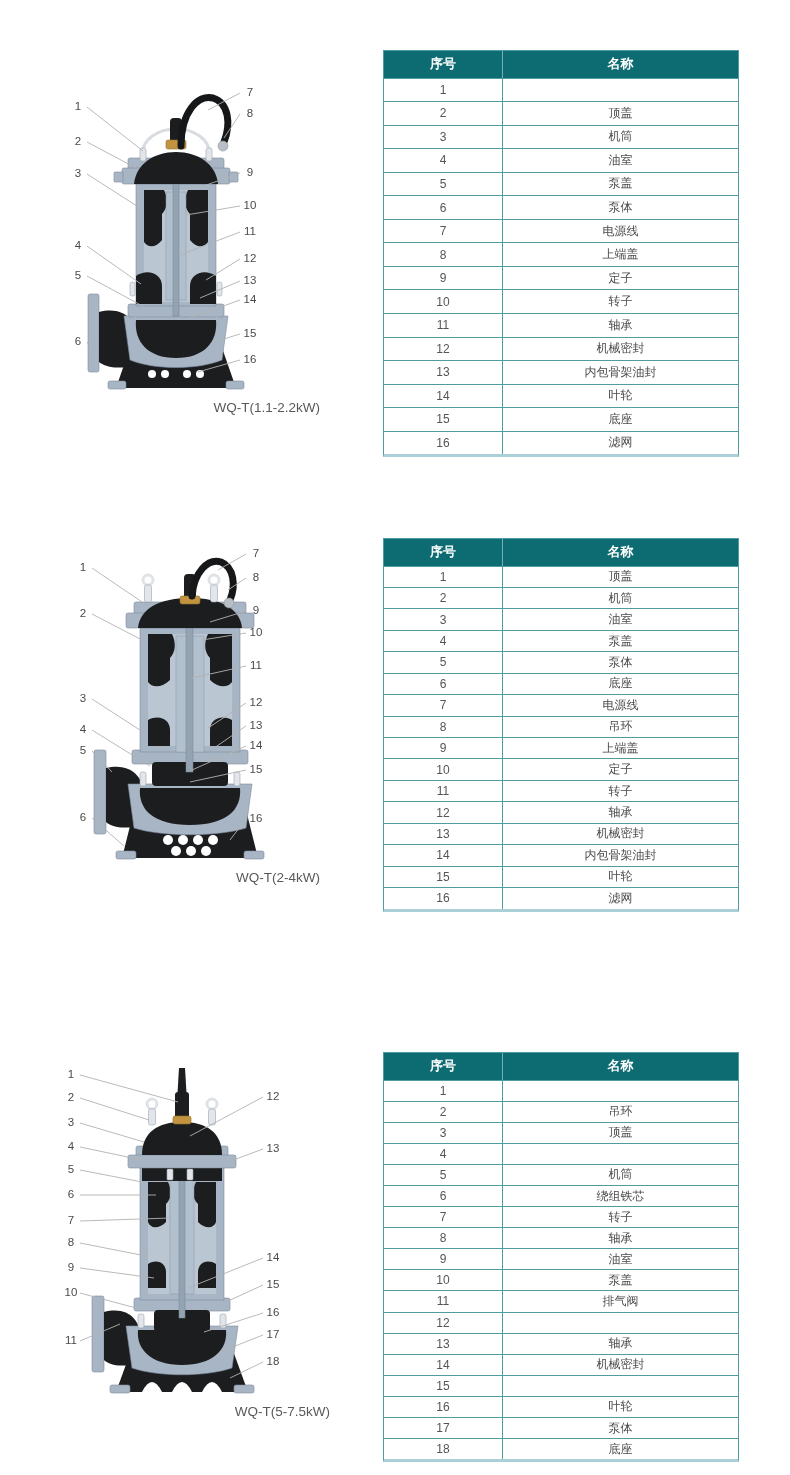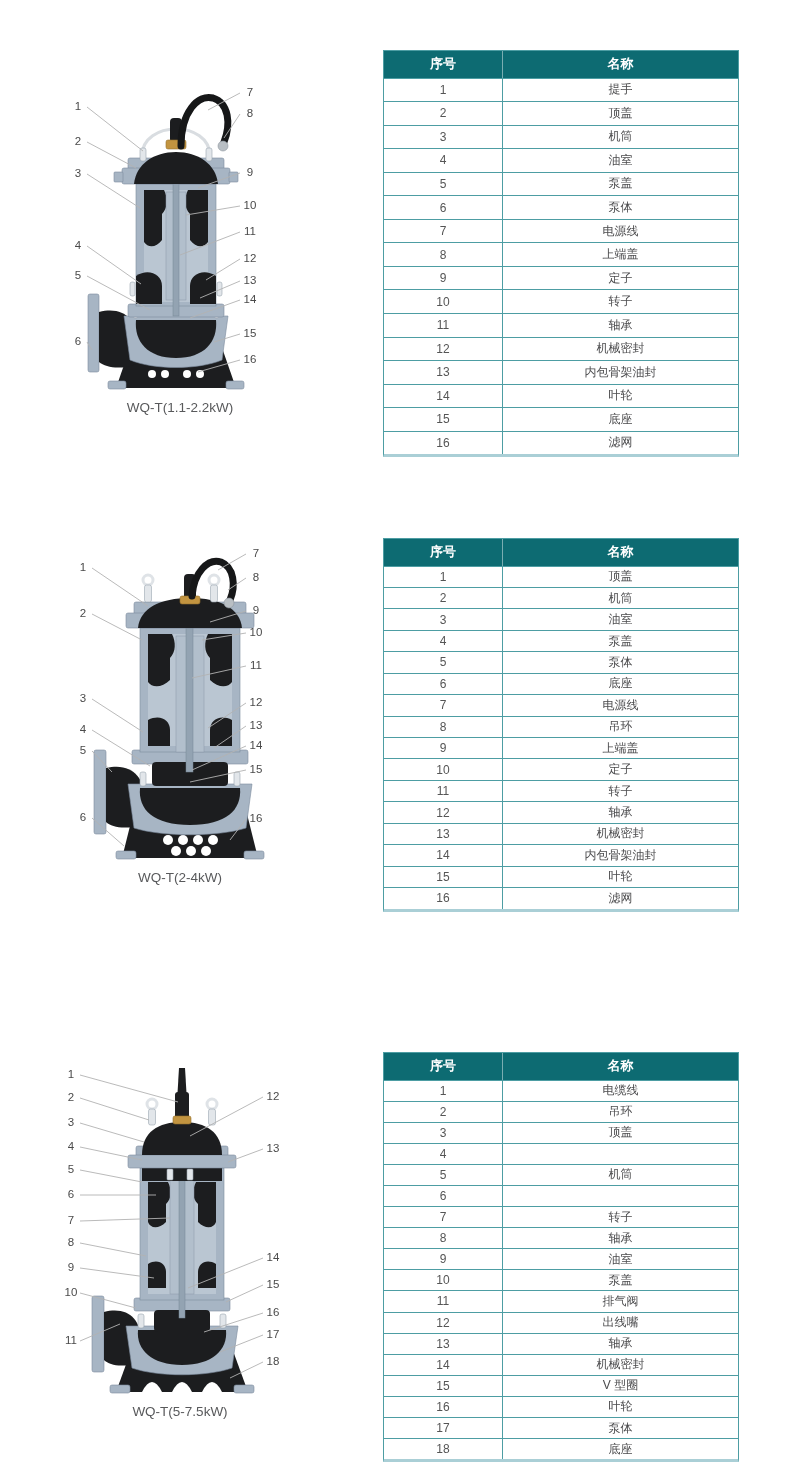--- a/index.html
+++ b/index.html
@@ -26,21 +26,21 @@
 
   
   .diagram{position:absolute;}
   .d-pos-0{left:40px;top:80px;width:280px;height:345px;}
   .d-pos-1{left:40px;top:540px;width:280px;height:350px;}
   .d-pos-2{left:30px;top:1060px;width:300px;height:360px;}
   .diagram svg.art{position:absolute;left:0;top:0;}
   .diagram svg.leaders{position:absolute;left:0;top:0;pointer-events:none;}
   .callout{position:absolute;transform:translate(-50%,-50%);font-size:11.5px;color:#4a4a4a;
            line-height:1;white-space:nowrap;}
-  .caption{position:absolute;left:0;width:100%;text-align:center;font-size:13.5px;color:#58595b;}
+  .caption{position:absolute;left:0;width:100%;text-align:right;font-size:13.5px;color:#58595b;}
   .cap-0{top:320px;}
   .cap-1{top:330px;}
   .cap-2{top:344px;}
 
   
   .body{fill:#a7b5c4;stroke:#7c8c9d;stroke-width:.6;}
   .body2{fill:#bac6d2;stroke:none;}
   .rotor{fill:#b2bfcc;stroke:#8a99a9;stroke-width:.5;}
   .shaft{fill:#93a3b2;stroke:#768694;stroke-width:.5;}
   .blk{fill:#1c1d1f;stroke:none;}
@@ -135,21 +135,20 @@
     </div>
 
   <div class="ptable tbl-0 t-pos-0">
     <div class="thead">
       <div class="th c1">序号</div>
       <div class="th c2">名称</div>
     </div>
     <div class="tbody">
         <div class="tr">
           <div class="td c1">1</div>
-          <div class="td c2">提手</div>
         </div>
         <div class="tr">
           <div class="td c1">2</div>
           <div class="td c2">顶盖</div>
         </div>
         <div class="tr">
           <div class="td c1">3</div>
           <div class="td c2">机筒</div>
         </div>
         <div class="tr">
@@ -437,39 +436,39 @@
     </div>
 
   <div class="ptable tbl-2 t-pos-2">
     <div class="thead">
       <div class="th c1">序号</div>
       <div class="th c2">名称</div>
     </div>
     <div class="tbody">
         <div class="tr">
           <div class="td c1">1</div>
-          <div class="td c2">电缆线</div>
         </div>
         <div class="tr">
           <div class="td c1">2</div>
           <div class="td c2">吊环</div>
         </div>
         <div class="tr">
           <div class="td c1">3</div>
           <div class="td c2">顶盖</div>
         </div>
         <div class="tr">
           <div class="td c1">4</div>
         </div>
         <div class="tr">
           <div class="td c1">5</div>
           <div class="td c2">机筒</div>
         </div>
         <div class="tr">
           <div class="td c1">6</div>
+          <div class="td c2">绕组铁芯</div>
         </div>
         <div class="tr">
           <div class="td c1">7</div>
           <div class="td c2">转子</div>
         </div>
         <div class="tr">
           <div class="td c1">8</div>
           <div class="td c2">轴承</div>
         </div>
         <div class="tr">
@@ -479,33 +478,31 @@
         <div class="tr">
           <div class="td c1">10</div>
           <div class="td c2">泵盖</div>
         </div>
         <div class="tr">
           <div class="td c1">11</div>
           <div class="td c2">排气阀</div>
         </div>
         <div class="tr">
           <div class="td c1">12</div>
-          <div class="td c2">出线嘴</div>
         </div>
         <div class="tr">
           <div class="td c1">13</div>
           <div class="td c2">轴承</div>
         </div>
         <div class="tr">
           <div class="td c1">14</div>
           <div class="td c2">机械密封</div>
         </div>
         <div class="tr">
           <div class="td c1">15</div>
-          <div class="td c2">V 型圈</div>
         </div>
         <div class="tr">
           <div class="td c1">16</div>
           <div class="td c2">叶轮</div>
         </div>
         <div class="tr">
           <div class="td c1">17</div>
           <div class="td c2">泵体</div>
         </div>
         <div class="tr">

